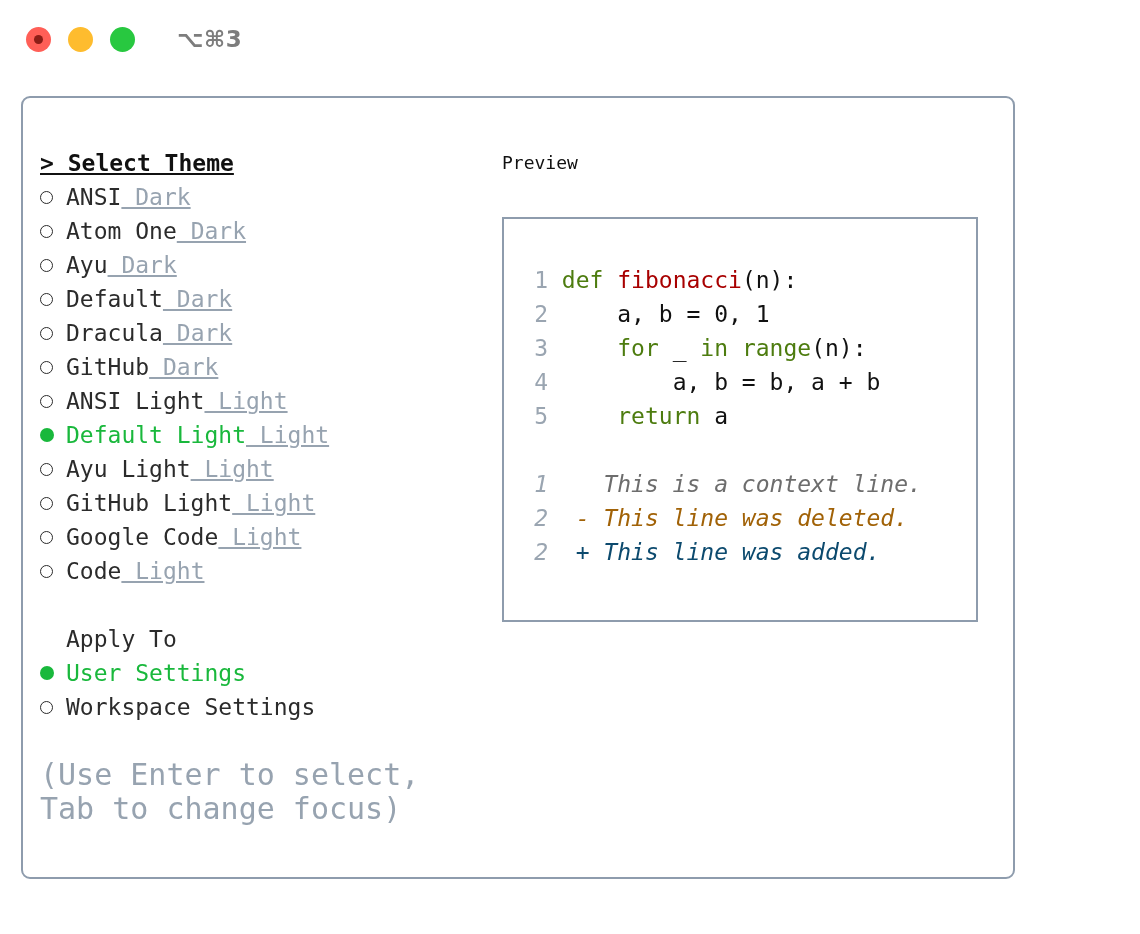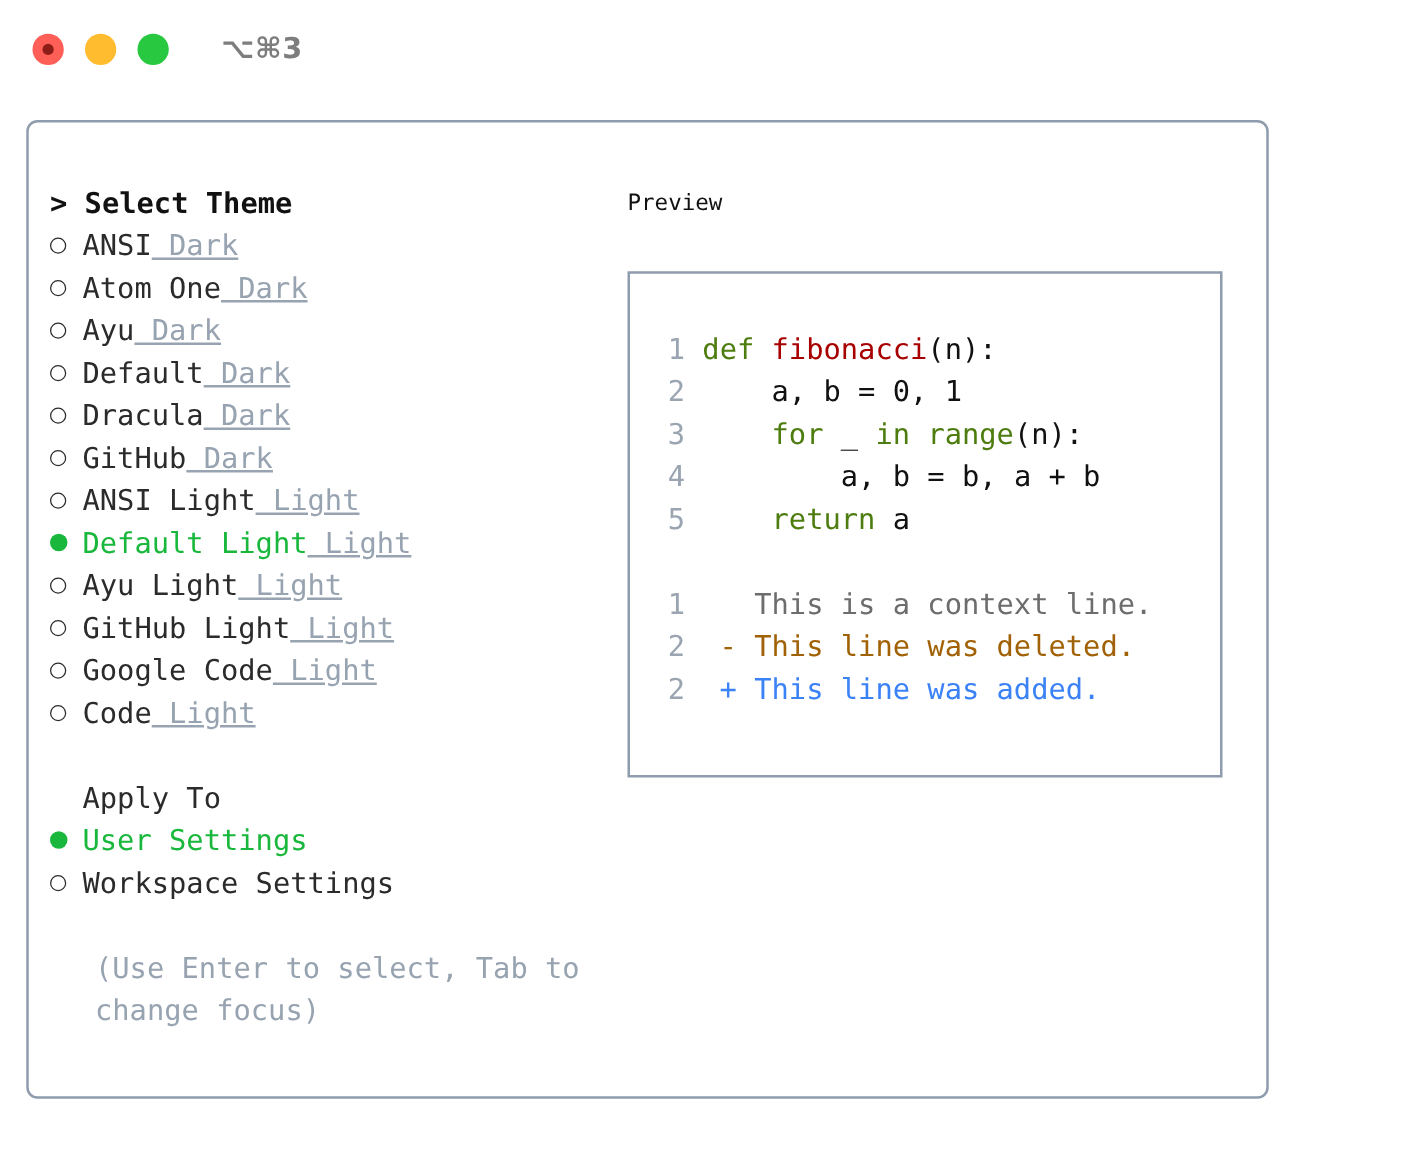--- a/index.html
+++ b/index.html
@@ -97,20 +97,21 @@
     top: 48px;
     width: 440px;
   }
 
   .list-header {
     font-size: 23px;
     font-weight: bold;
     color: #111111;
     line-height: 34px;
     white-space: pre;
+    text-decoration: underline;
   }
 
   .opt-row {
     font-size: 23px;
     line-height: 34px;
     color: #2b2b2b;
     white-space: pre;
   }
   .opt-row .marker {
     display: inline-block;
@@ -142,24 +143,23 @@
     color: #2b2b2b;
     white-space: pre;
     padding-left: 26px;
   }
 
   .spacer-block { height: 34px; }
 
   .hint {
     margin-top: 34px;
     width: 404px;
-    font-size: 23px;
+    font-size: 30px;
     line-height: 34px;
     color: #97a3b0;
-    margin-left: 36px;
   }
 
   
   .right-col {
     position: absolute;
     left: 479px;
     top: 48px;
     width: 500px;
   }
   .preview-title {
@@ -192,24 +192,24 @@
     display: inline-block;
     width: 26px;
     text-align: right;
     color: #9aa5b1;
   }
   .tok-kw   { color: #4d7c0f; }
   .tok-fn   { color: #a80000; }
   .tok-plain{ color: #111111; }
 
   .diff-block { margin-top: 34px; }
-  .diff-line { font-size: 23px; line-height: 34px; white-space: pre; }
+  .diff-line { font-size: 23px; line-height: 34px; white-space: pre; font-style: italic; }
   .diff-ctx  { color: #6d6d6d; }
   .diff-del  { color: #a16207; }
-  .diff-add  { color: #3b82f6; margin-top: 24px; }
+  .diff-add  { color: #0c4a6e; margin-top: 24px; }
 </style>
 </head>
 <body>
 
 <div class="app-window">
 
   <div class="titlebar">
     <div class="traffic-lights">
       <span class="dot red"></span>
       <span class="dot yellow"></span>

